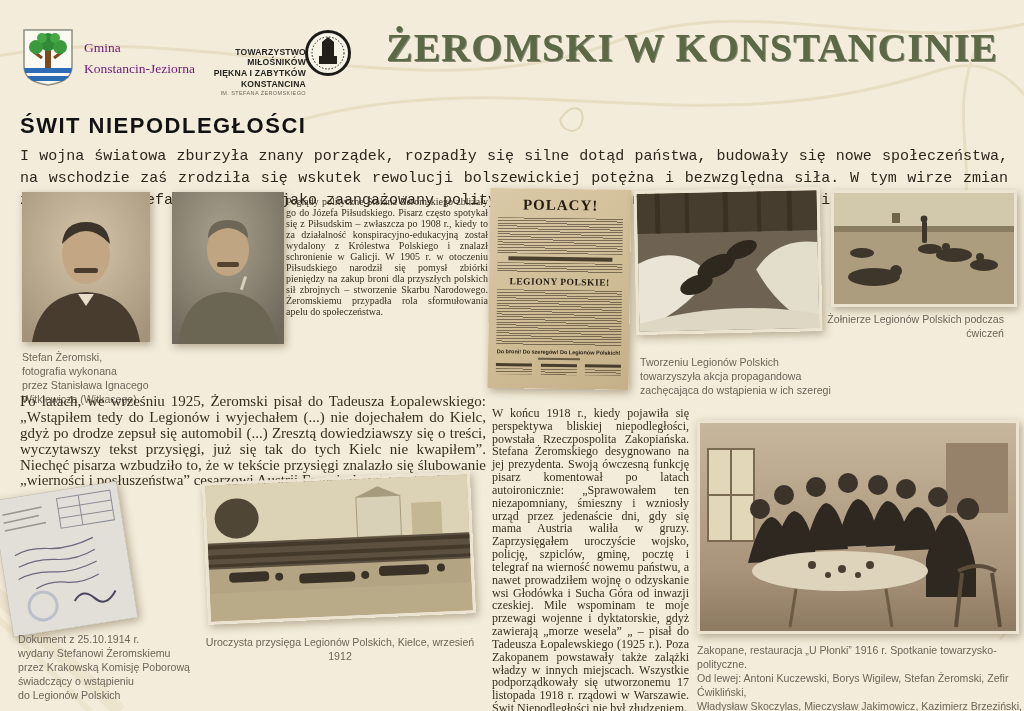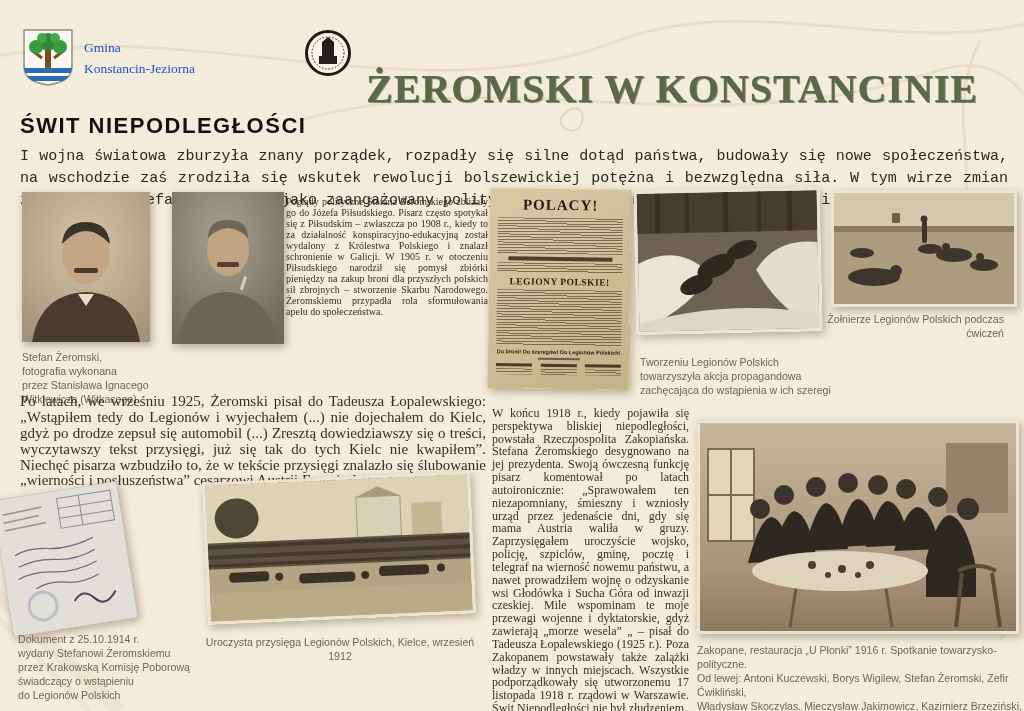--- a/index.html
+++ b/index.html
@@ -5,34 +5,33 @@
   html,body{margin:0;padding:0;}
   .stage{
     position:relative; width:1024px; height:711px; overflow:hidden;
     background:#f3ecda;
     font-family:"Liberation Sans", sans-serif;
   }
   .abs{position:absolute;}
   
   .muni-name{
     left:84px; top:38px; font-family:"Liberation Serif", serif;
-    font-size:13.5px; line-height:1.55; color:#1d4ed8; white-space:pre-line;
+    font-size:13.5px; line-height:1.55; color:#701a75; white-space:pre-line;
   }
   .society{
     left:186px; top:36px; width:120px; text-align:right;
     font-weight:bold; font-size:8.6px; line-height:1.25; color:#262422;
     letter-spacing:.2px; white-space:pre-line;
   }
   .society small{display:block; font-weight:normal; font-size:5.5px; color:#6b675f; letter-spacing:.4px;}
   .page-title{
-    left:366px; top:24px; width:652px; text-align:left;
+    left:366px; top:24px; width:652px; text-align:center;
     font-family:"Liberation Serif", serif; font-weight:bold;
     font-size:40px; letter-spacing:1px; color:#5c6946;
     text-shadow:1px 1px 0 rgba(47,56,32,.55);
-    margin-top:41px;
   }
   
   .section-heading{
     left:20px; top:113px; font-size:22px; font-weight:bold;
     letter-spacing:1.5px; color:#121212;
   }
   .intro{
     left:20px; top:146px; width:988px;
     font-family:Liberation Mono, monospace; font-size:15px; line-height:1.45;
     text-align:justify; color:#2e261d;
@@ -108,20 +107,26 @@
       <circle cx="26" cy="14" r="9" fill="#2f8a35"></circle>
       <circle cx="14" cy="19" r="7" fill="#3b9a3d"></circle>
       <circle cx="38" cy="19" r="7" fill="#3b9a3d"></circle>
       <circle cx="20" cy="10" r="5" fill="#46a745"></circle>
       <circle cx="33" cy="10" r="5" fill="#46a745"></circle>
     </g>
   </svg>
   <div class="abs muni-name">Gmina
 Konstancin-Jeziorna</div>
 
+  <div class="abs society">
+    <span>TOWARZYSTWO MIŁOŚNIKÓW
+PIĘKNA I ZABYTKÓW
+KONSTANCINA</span>
+    <small>IM. STEFANA ŻEROMSKIEGO</small>
+  </div>
   <svg class="abs" style="left:305px;top:30px;" width="46" height="46" viewBox="0 0 46 46">
     <circle cx="23" cy="23" r="21.5" fill="#f6f2e6" stroke="#1d1b18" stroke-width="3"></circle>
     <circle cx="23" cy="23" r="16" fill="none" stroke="#1d1b18" stroke-width="1" stroke-dasharray="1.5 1.8"></circle>
     <rect x="17" y="12" width="12" height="20" fill="#23201c"></rect>
     <rect x="14" y="26" width="18" height="8" fill="#23201c"></rect>
     <path d="M17,12 l6,-5 6,5 z" fill="#23201c"></path>
   </svg>
 
   <div class="abs page-title">ŻEROMSKI W KONSTANCINIE</div>
 

